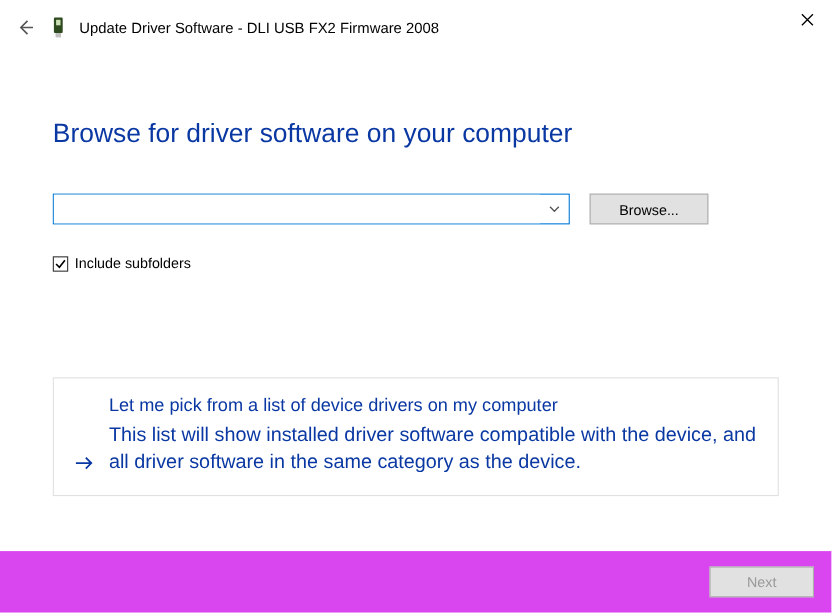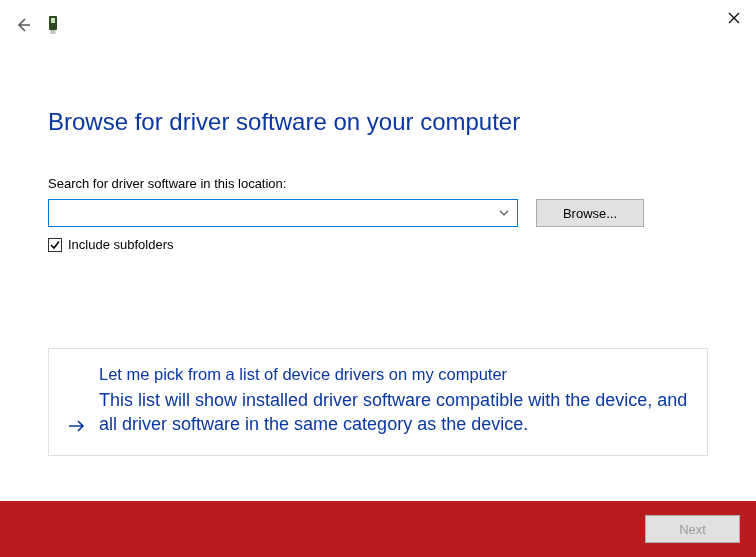--- a/index.html
+++ b/index.html
@@ -103,21 +103,21 @@
   background: #e1e1e1;
   border: 1px solid #adadad;
   font-family: inherit;
   font-size: 13px;
   cursor: pointer;
   padding: 0 0;
 }
 .checkbox-row {
   display: flex;
   align-items: center;
-  margin-top: 10px;
+  margin-top: 28px;
   gap: 6px;
 }
 .checkbox-row .cb {
   width: 14px;
   height: 14px;
   border: 1px solid #333;
   display: flex;
   align-items: center;
   justify-content: center;
   cursor: pointer;
@@ -148,21 +148,21 @@
   color: #0a38a3;
   font-size: 18px;
   line-height: 1.35;
 }
 .footer {
   position: absolute;
   bottom: 0;
   left: 0;
   right: 0;
   height: 56px;
-  background: #b91c1c;
+  background: #d946ef;
   display: flex;
   align-items: center;
   justify-content: flex-end;
   gap: 10px;
   padding-right: 16px;
 }
 .footer .btn { min-width: 95px; }
 .footer .btn.disabled {
   color: #9a9a9a;
   cursor: default;
@@ -179,31 +179,31 @@
         <path d="M4 8 H15" fill="none" stroke="#555" stroke-width="1.5"></path>
       </svg>
   </div>
   <div class="device-icon">
     <svg width="14" height="20" viewBox="0 0 14 20">
       <rect x="3" y="1" width="8" height="14" fill="#2e4a1f" rx="1"></rect>
       <rect x="5" y="3" width="4" height="5" fill="#cde0b4"></rect>
       <rect x="4.5" y="15" width="5" height="4" fill="#c0c0c0"></rect>
     </svg>
   </div>
+  <div class="title-text">Update Driver Software - DLI USB FX2 Firmware 2008</div>
   <div class="close-x">
     <svg viewBox="0 0 12 12">
         <path d="M1 1 L11 11 M11 1 L1 11" stroke="#000" stroke-width="1.2" fill="none"></path>
       </svg>
   </div>
 </div>
 
 <div class="content">
   <div class="page-heading">Browse for driver software on your computer</div>
 
-  <div class="field-label">Search for driver software in this location:</div>
 
   <div class="path-row">
     <div class="combo">
       <input type="text" value="" style="">
       <div class="chev">
         <svg viewBox="0 0 10 6">
             <path d="M1 1 L5 5 L9 1" fill="none" stroke="#555" stroke-width="1.2"></path>
           </svg>
       </div>
     </div>

